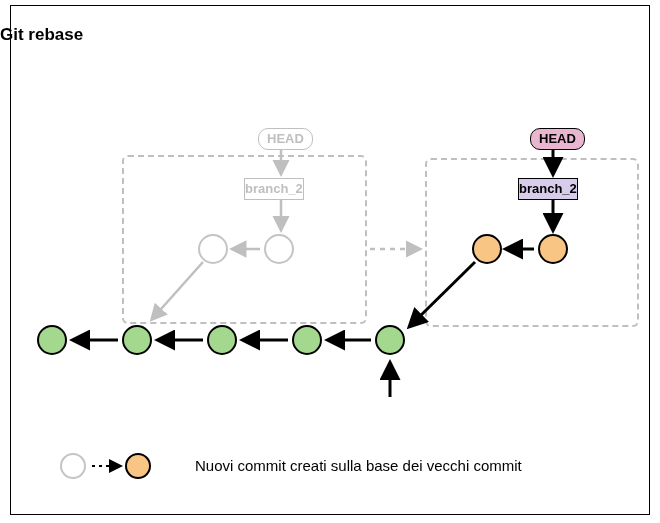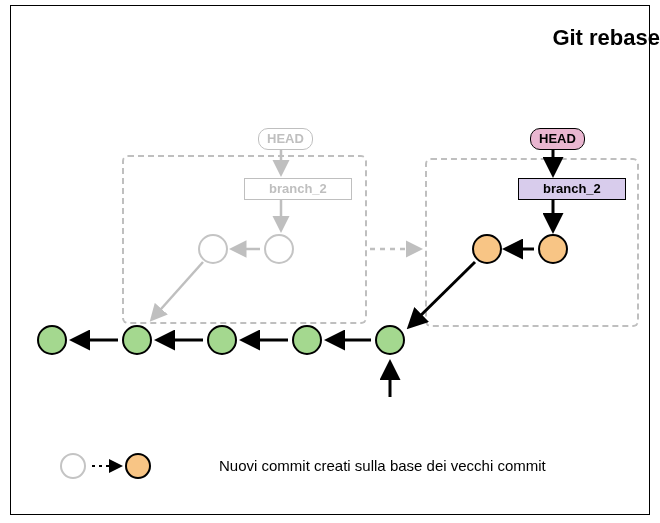--- a/index.html
+++ b/index.html
@@ -21,22 +21,22 @@
     width: 640px;
     height: 510px;
     border: 1px solid #000;
     box-sizing: border-box;
   }
   .title {
     position: absolute;
     top: 25px;
     left: 0;
     width: 100%;
-    text-align: right;
-    font-size: 22px;
+    text-align: left;
+    font-size: 17px;
     font-weight: bold;
     color: #000;
   }
   .dashed-box {
     position: absolute;
     border: 2.5px dashed #bfbfbf;
     border-radius: 6px;
   }
   .commit {
     position: absolute;
@@ -77,21 +77,21 @@
     font-weight: 600;
   }
   .label-head.ghost {
     background: #fff;
     border: 1.6px solid #bfbfbf;
     color: #bfbfbf;
   }
   .label-branch {
     background: #d8ccec;
     border: 1.6px solid #000;
-    padding: 1px 24px;
+    padding: 1px 0;
     color: #000;
     font-weight: 600;
   }
   .label-branch.ghost {
     background: #fff;
     border: 1.6px solid #bfbfbf;
     color: #bfbfbf;
   }
   .caption {
     position: absolute;
@@ -136,21 +136,21 @@
 
   <div class="commit ghost" style="left:198px; top:234px;"></div>
   <div class="commit ghost" style="left:264px; top:234px;"></div>
 
   <div class="commit orange" style="left:472px; top:234px;"></div>
   <div class="commit orange" style="left:538px; top:234px;"></div>
 
   <div class="commit ghost small-commit" style="left:60px; top:453px;"></div>
   <div class="commit orange small-commit" style="left:125px; top:453px;"></div>
 
-  <div class="caption" style="left:195px; top:457px;margin-left:24px;">Nuovi commit creati sulla base dei vecchi commit</div>
+  <div class="caption" style="left:195px; top:457px;">Nuovi commit creati sulla base dei vecchi commit</div>
 
   <svg class="arrows">
     <defs>
       <marker id="aBlack" markerWidth="7" markerHeight="7" refX="5" refY="3.5" orient="auto">
         <path d="M0,0 L7,3.5 L0,7 Z" fill="#000"></path>
       </marker>
       <marker id="aGrey" markerWidth="7" markerHeight="7" refX="5" refY="3.5" orient="auto">
         <path d="M0,0 L7,3.5 L0,7 Z" fill="#bfbfbf"></path>
       </marker>
     </defs>

